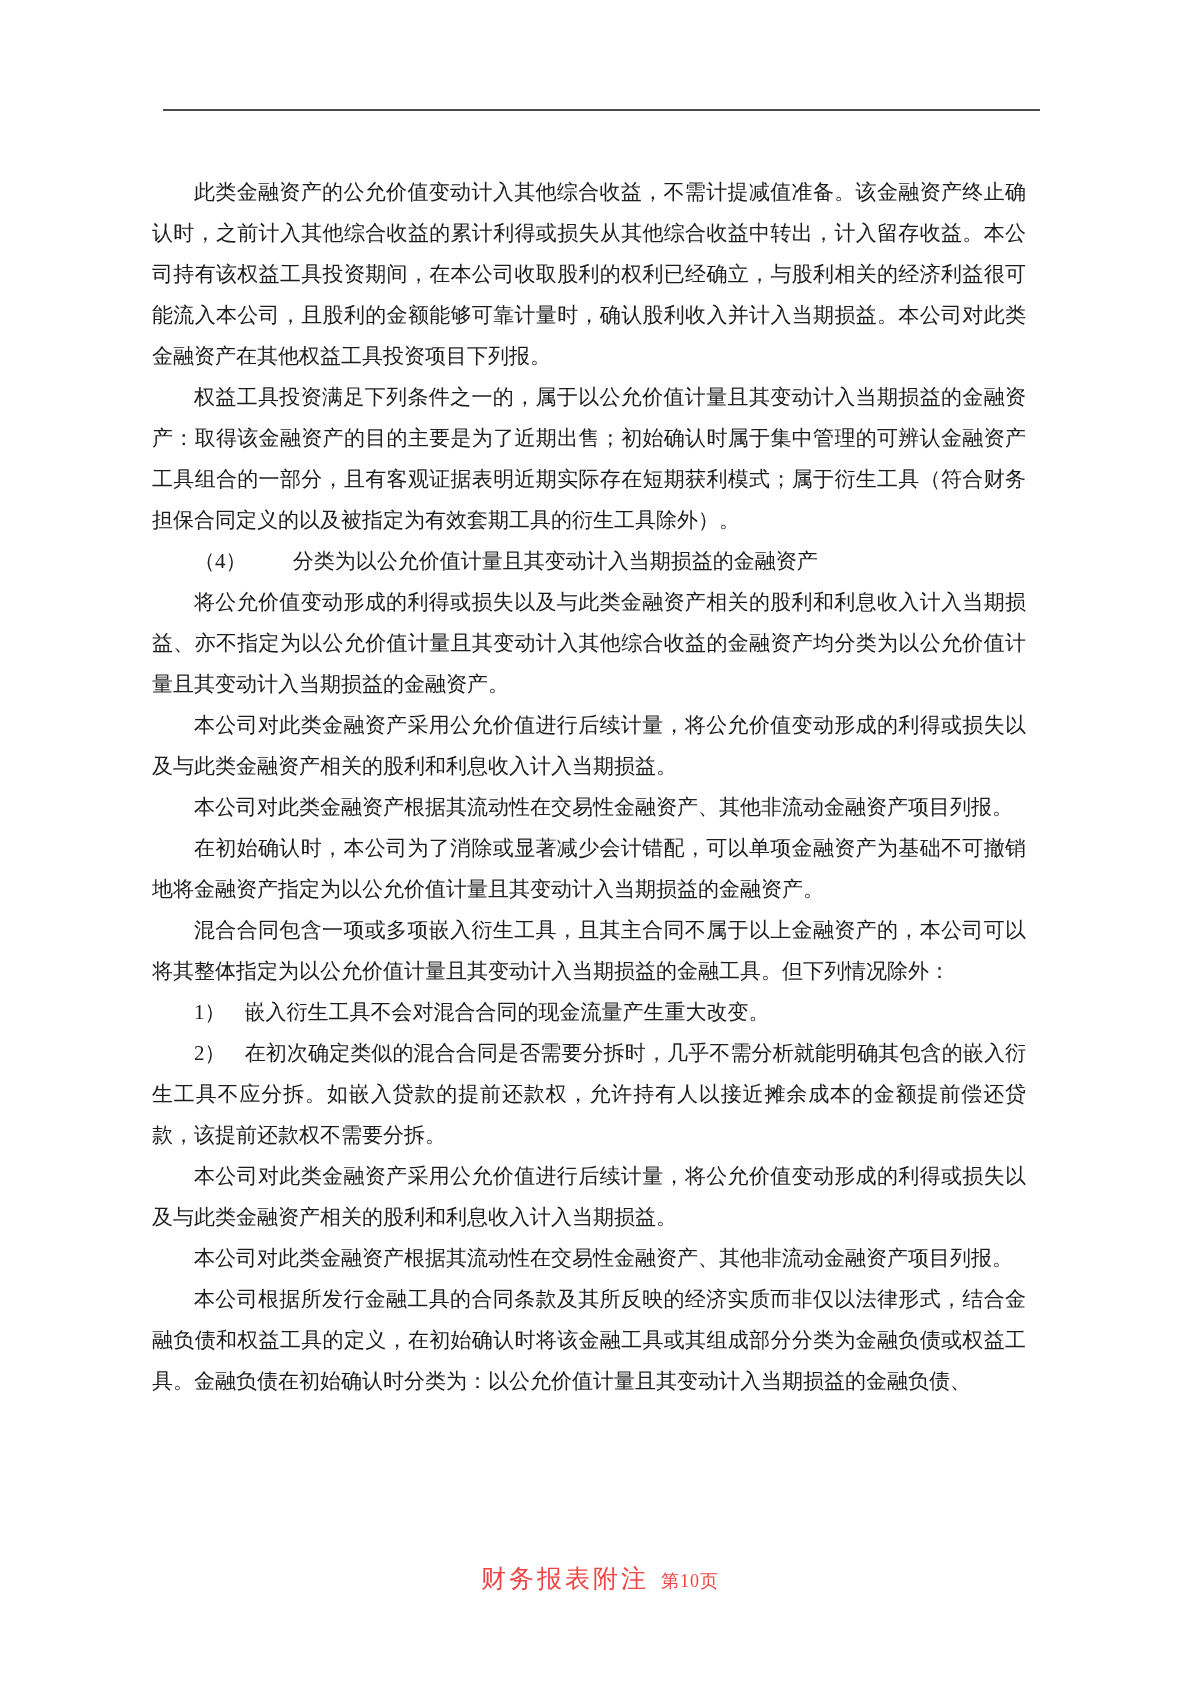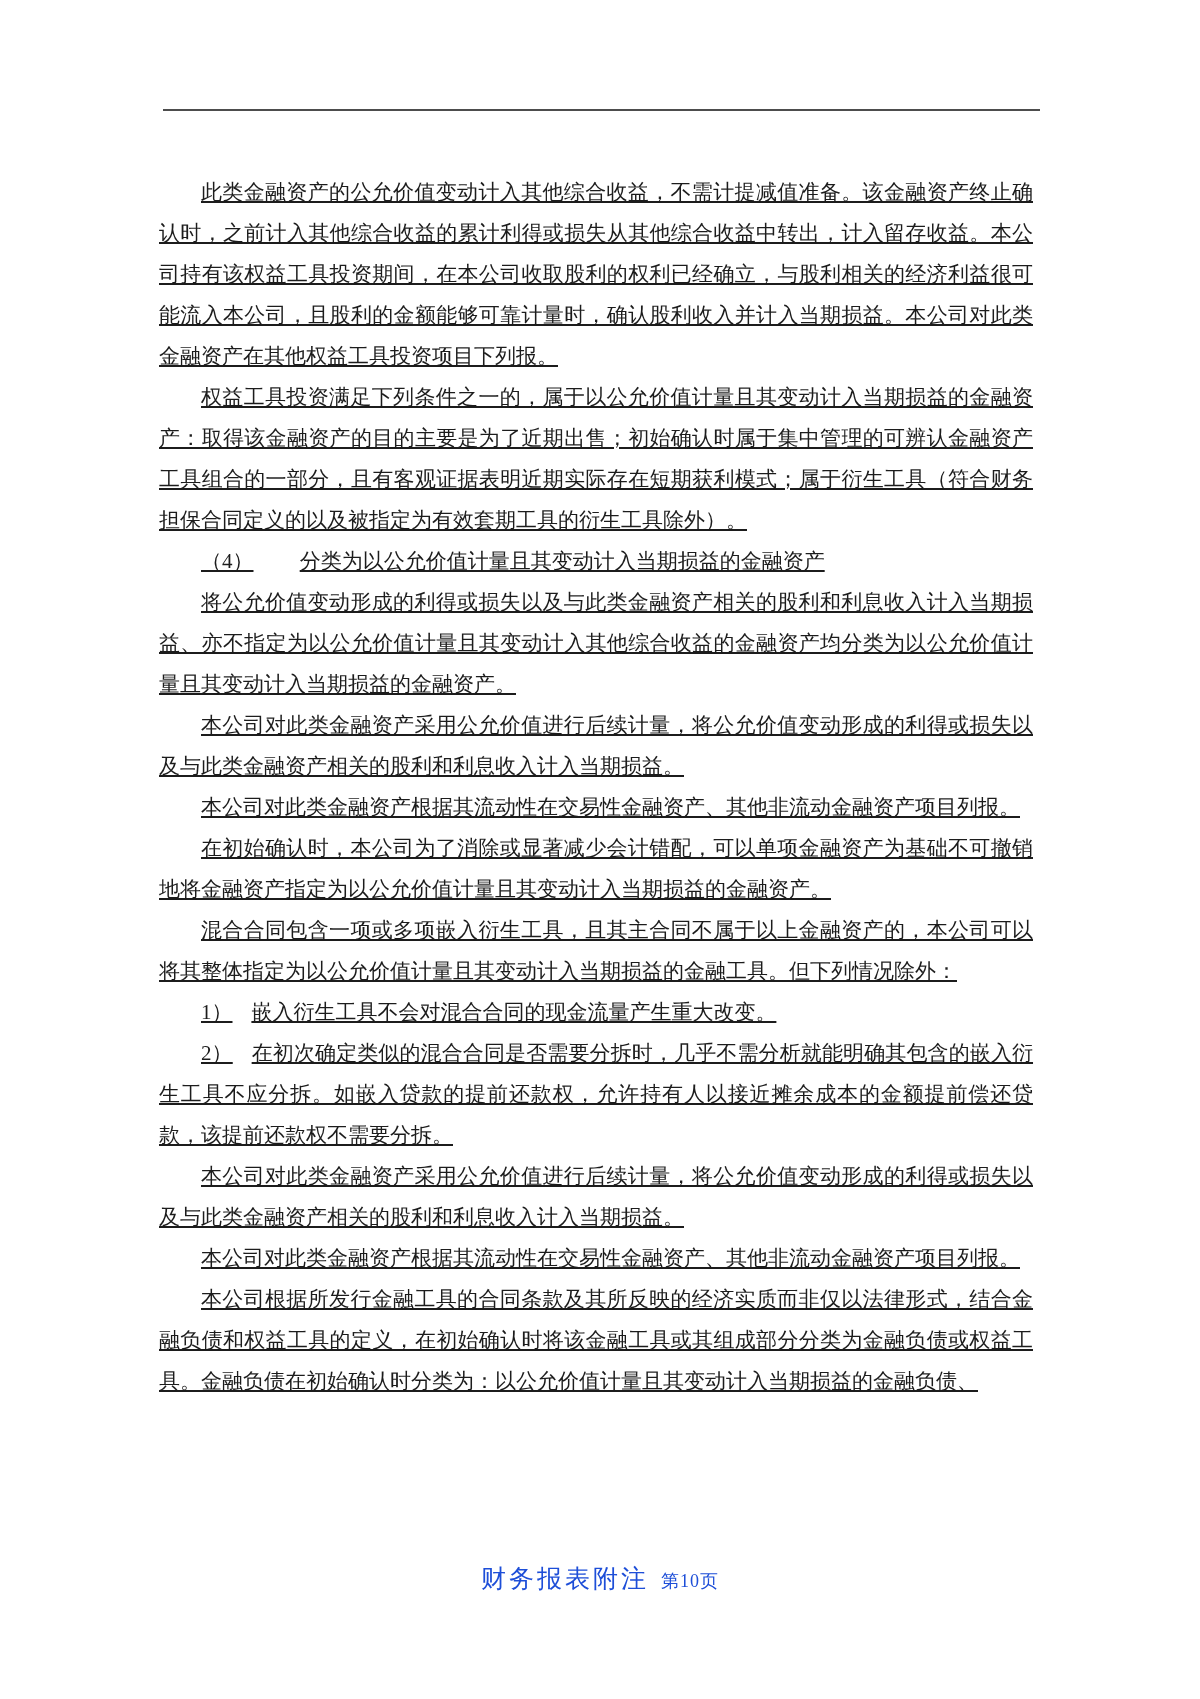--- a/index.html
+++ b/index.html
@@ -10,36 +10,36 @@
     font-family:"Liberation Serif","DejaVu Serif",serif;
     color:#1c1c1c;
     overflow:hidden;
   }
   .page{position:absolute;inset:0;}
   .top-rule{
     position:absolute;left:163px;top:109px;
     width:877px;height:2px;background:#4d4d4d;
   }
   .content{
-    position:absolute;left:159px;top:172px;width:874px;
+    position:absolute;left:152px;top:172px;width:874px;
     font-size:21px;line-height:41px;
-    text-align:justify;text-justify:inter-ideograph;text-decoration:underline;
+    text-align:justify;text-justify:inter-ideograph;
   }
   .content p.para{margin:0;text-indent:2em;}
   .content p.item-heading .txt{margin-left:2.2em;}
   .content p.list-item .txt{margin-left:0.9em;}
   .content p.section-heading{
     font-weight:bold;font-size:22px;
     margin-top:15px;margin-bottom:8px;
     text-indent:1.9em;
   }
   .content p.section-heading .txt{margin-left:1.1em;letter-spacing:1px;}
   .footer{
     position:absolute;left:0;top:1562px;width:1200px;
-    text-align:center;color:#1d4ed8;
+    text-align:center;color:#ef4444;
   }
   .footer-title{font-size:25px;letter-spacing:3px;}
   .footer-page{font-size:18px;margin-left:12px;letter-spacing:1px;}
 </style>
 </head>
 <body>
 
 <div class="page">
   <div class="top-rule"></div>
   <main class="content" id="paragraphs">

